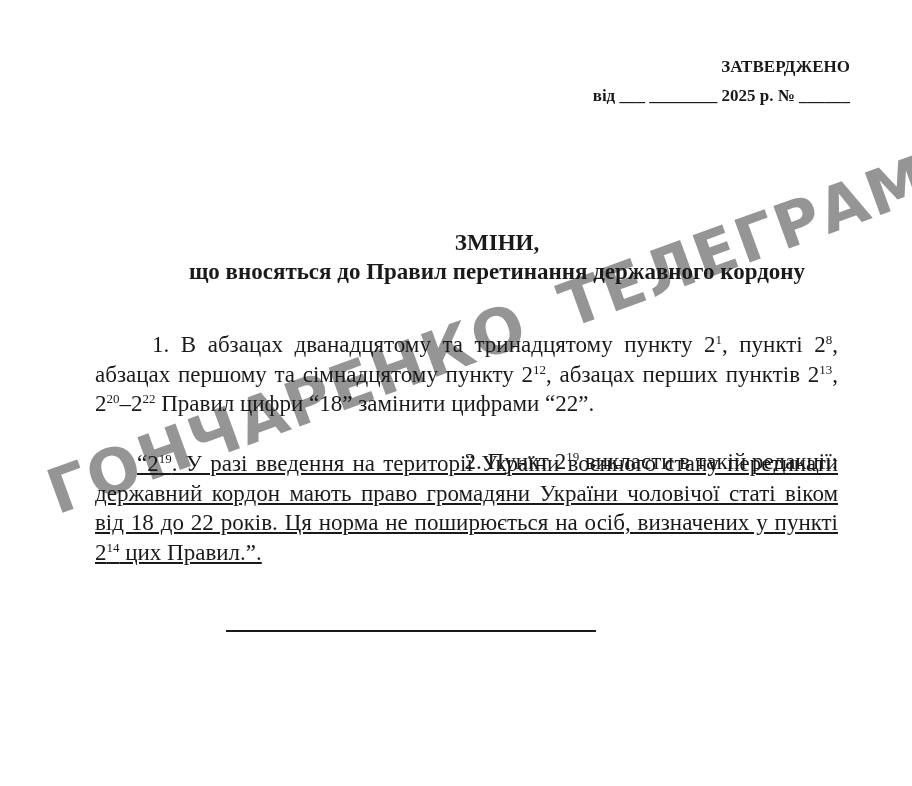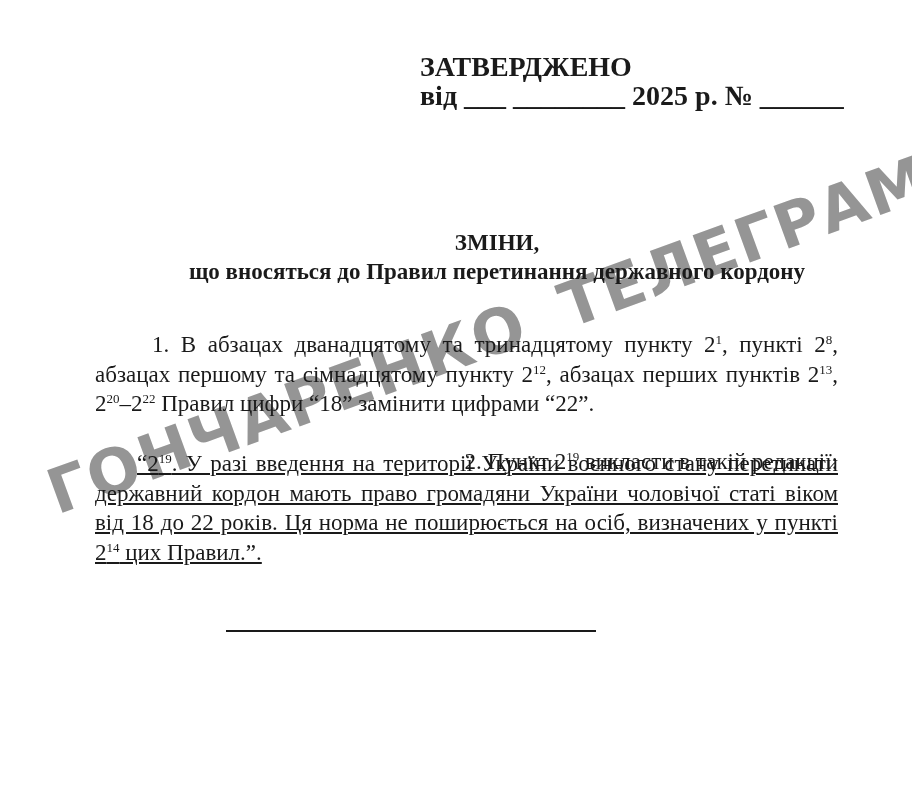--- a/index.html
+++ b/index.html
@@ -36,23 +36,23 @@
     opacity: 0.92;
     user-select: none;
   }
   
   .layer { position: absolute; z-index: 2; }
 
   .approval-block {
     top: 52px;
     left: 420px;
     width: 430px;
-    text-align: left;
+    text-align: right;
     font-weight: bold;
-    font-size: 28px;
+    font-size: 17px;
     line-height: 29px;
   }
   .title-block {
     top: 228px;
     left: 150px;
     width: 694px;
     text-align: center;
     font-weight: bold;
     font-size: 23px;
     line-height: 29px;

